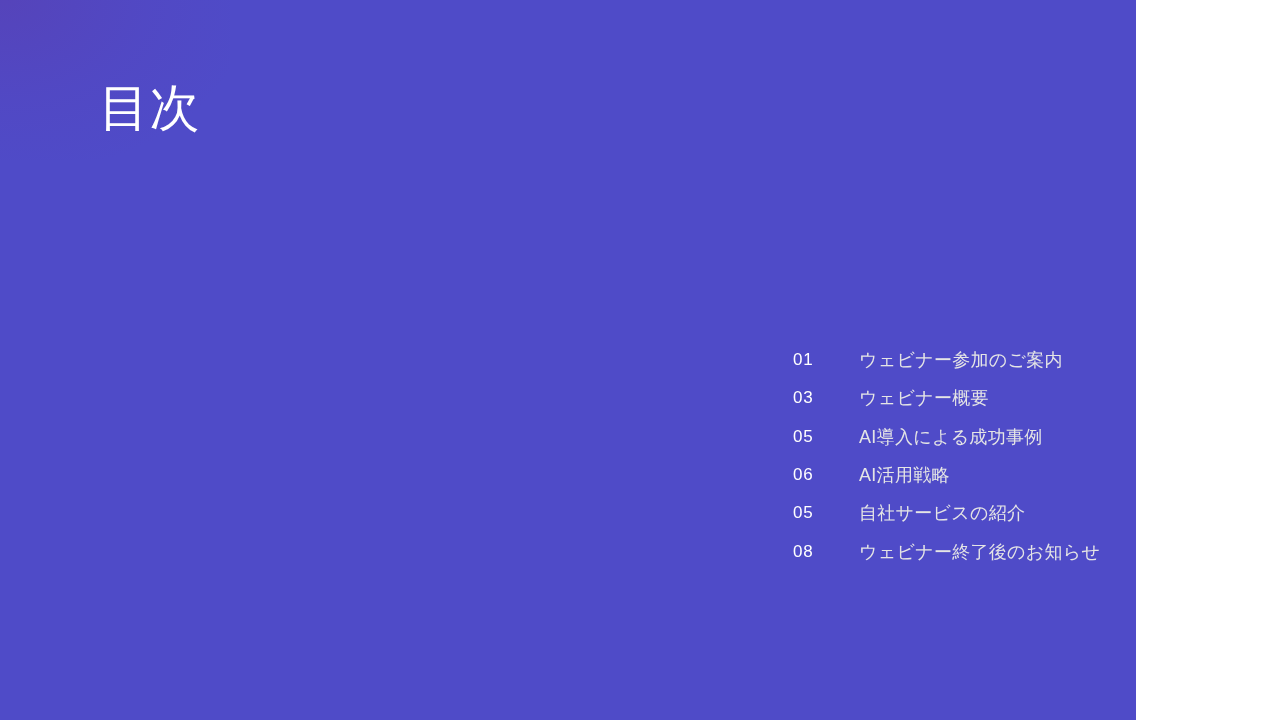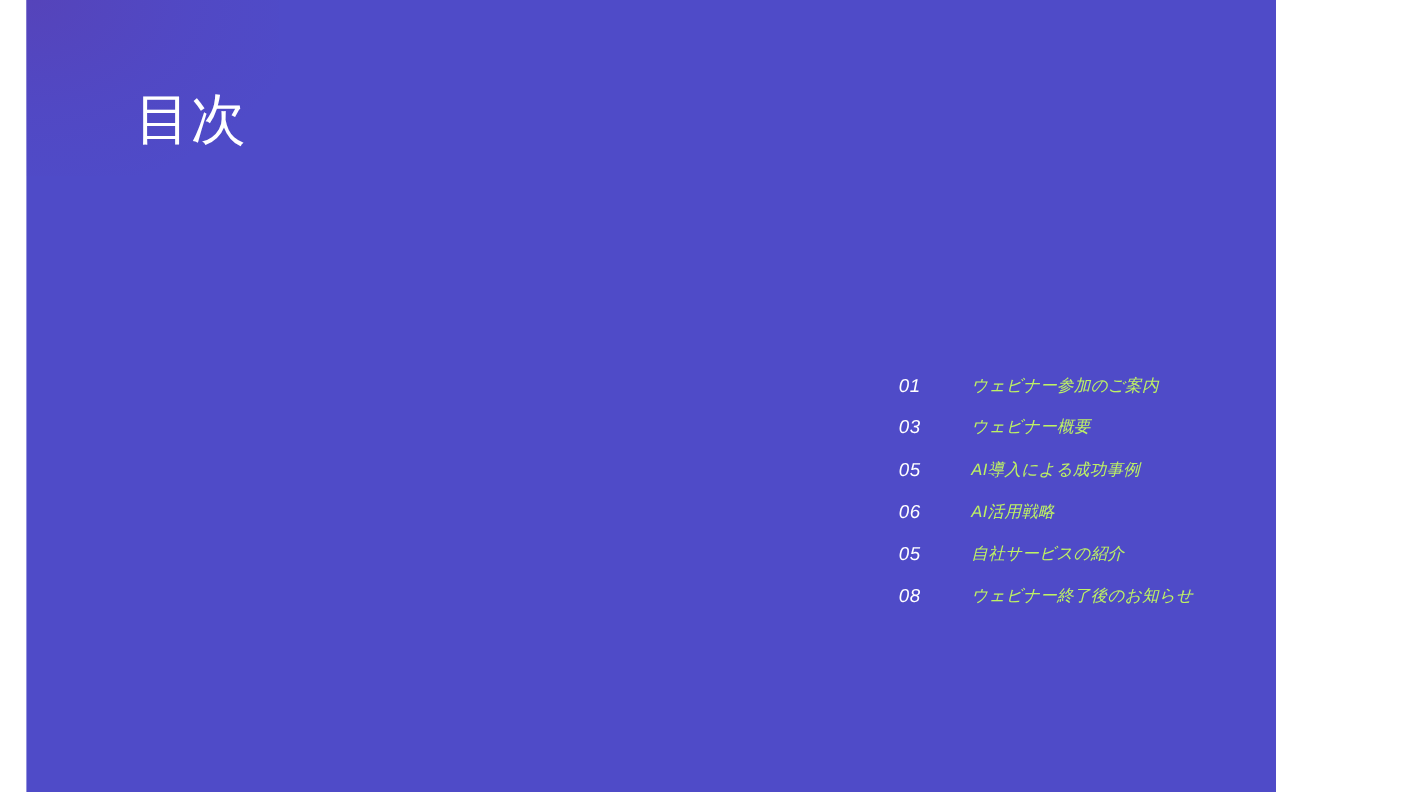--- a/index.html
+++ b/index.html
@@ -14,21 +14,20 @@
     font-family: "Liberation Sans", "DejaVu Sans", sans-serif;
     -webkit-font-smoothing: antialiased;
   }
 
   #slide {
     position: relative;
     width: 1136px;
     height: 720px;
     background: #4f4bc8;
     overflow: hidden;
-    margin-left: 24px;
   }
 
   
   #corner-glow {
     position: absolute;
     left: -90px;
     top: -70px;
     width: 320px;
     height: 230px;
     background: radial-gradient(ellipse at 30% 30%,
@@ -58,41 +57,40 @@
     left: 793px;
     top: 341px;
     width: 400px;
     list-style: none;
     margin: 0;
     padding: 0;
   }
 
   .agenda-item {
     display: flex;
-    align-items: flex-start;
+    align-items: center;
     height: 38.3px;
     white-space: nowrap;
-    font-style: italic;
   }
 
   .agenda-number {
     flex: 0 0 auto;
     width: 66px;
     font-size: 17px;
     font-weight: 400;
     letter-spacing: 0.7px;
     color: #ffffff;
   }
 
   .agenda-label {
     flex: 1 1 auto;
-    font-size: 15px;
+    font-size: 18px;
     font-weight: 400;
     letter-spacing: 0.3px;
-    color: #bef264;
+    color: #e5e5e5;
   }
 </style>
 </head>
 <body>
 
 <div id="slide">
 
   <div id="corner-glow"></div>
 
   <h1 id="slide-title">目次</h1>

